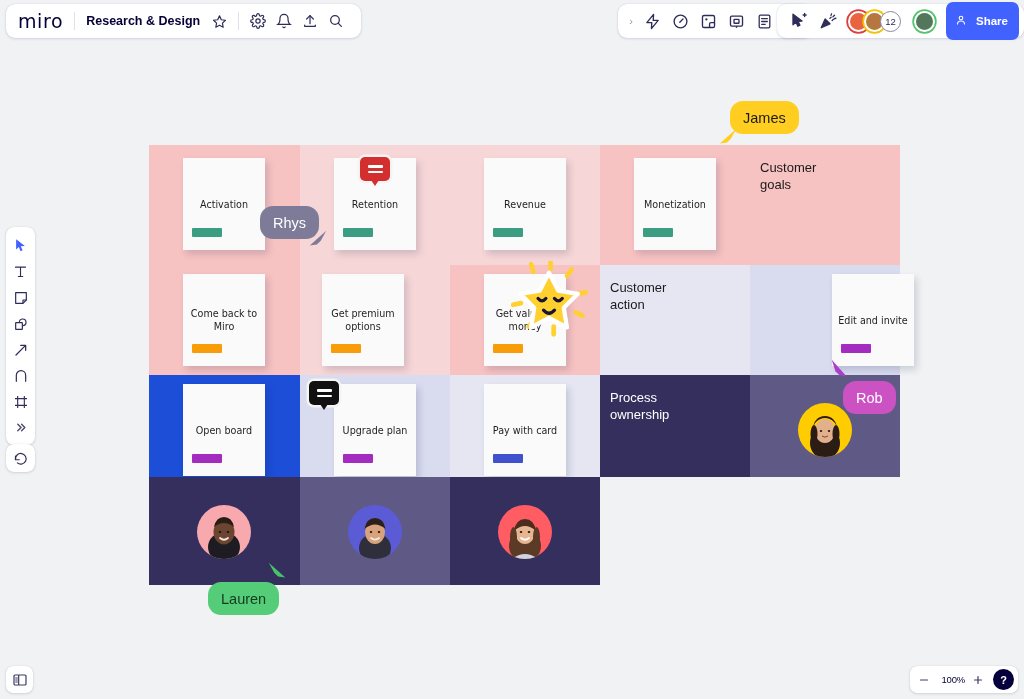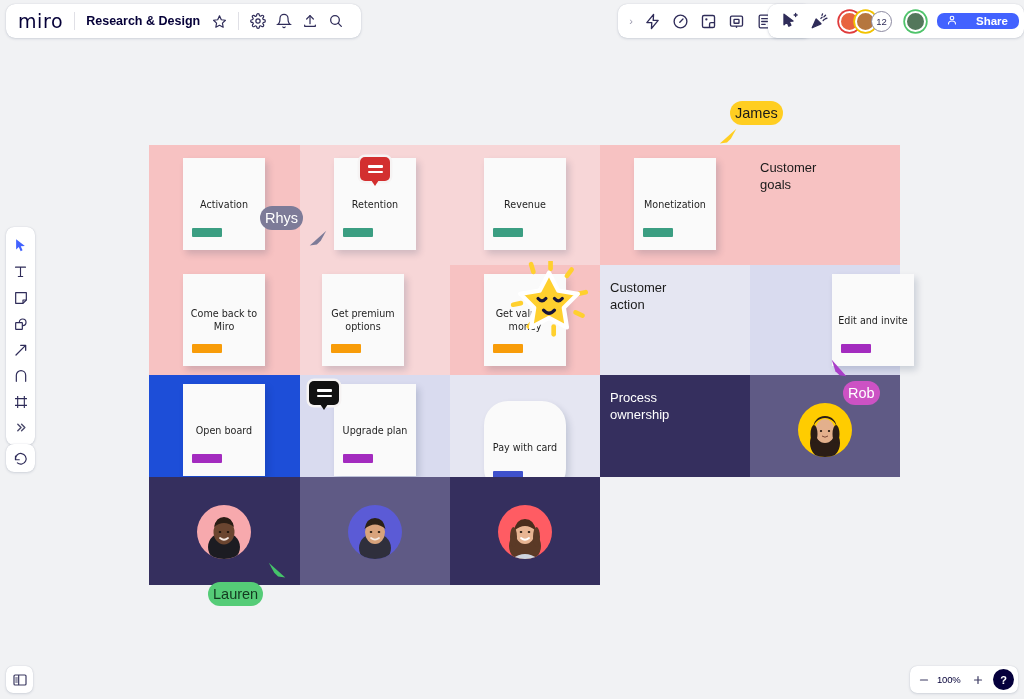--- a/index.html
+++ b/index.html
@@ -59,23 +59,23 @@
   }
   .av:first-child { margin-left: 0; }
   .av-count {
     width: 21px; height: 21px; border-radius: 50%;
     background: #fff; border: 1.5px solid #8b89a0; color: #2f2c59;
     font-size: 9.5px; display: flex; align-items: center; justify-content: center;
     margin-left: -5px; font-weight: 500; position: relative; z-index: 1;
   }
   .av-solo { margin-left: 8px; }
   .share-btn {
-    display: flex; align-items: center; gap: 18px;
+    display: flex; align-items: center; gap: 9px;
     background: #4262ff; color: #fff; border-radius: 7px;
-    height: 16px; padding: 0 11px 0 9px; font-size: 11.5px; font-weight: bold;
+    height: 38px; padding: 0 11px 0 9px; font-size: 11.5px; font-weight: bold;
     margin-left: 7px; cursor: pointer; border: none;
     font-family: "Liberation Sans", sans-serif;
   }
 
   
   .lefttool {
     position: absolute; left: 6px; top: 227px;
     width: 29px; background: #fff; border-radius: 8px;
     display: flex; flex-direction: column; align-items: center;
     padding: 6px 0 5px; gap: 1px;
@@ -141,21 +141,21 @@
 
   
   .pav {
     position: absolute; width: 54px; height: 54px; border-radius: 50%;
     overflow: hidden; display: flex; align-items: flex-end; justify-content: center;
   }
 
   
   .cursor-label {
     position: absolute; display: flex; align-items: center; justify-content: center;
-    height: 24px; padding: 0 5px; border-radius: 13px;
+    height: 33px; padding: 0 13px; border-radius: 13px;
     font-size: 14.5px; font-family: "Liberation Sans", sans-serif;
     white-space: nowrap;
   }
   .cursor-arrow { position: absolute; }
 
   
   .star-sticker { position: absolute; }
 
   
   .bottom-left {
@@ -165,21 +165,21 @@
     box-shadow: 0 1px 3px rgba(9,30,66,.13), 0 0 1px rgba(9,30,66,.2);
     color: #2f2c59;
   }
   .bottom-right {
     position: absolute; right: 6px; bottom: 6px;
     height: 27px; background: #fff; border-radius: 7px;
     display: flex; align-items: center; padding: 0 4px; gap: 3px;
     box-shadow: 0 1px 3px rgba(9,30,66,.13), 0 0 1px rgba(9,30,66,.2);
   }
   .zbtn { width: 20px; height: 22px; display: flex; align-items: center; justify-content: center; color: #3d3b63; }
-  .zlevel { font-size: 9.5px; color: #050038; min-width: 28px; text-align: left; letter-spacing: -.2px; }
+  .zlevel { font-size: 9.5px; color: #050038; min-width: 28px; text-align: right; letter-spacing: -.2px; }
   .help {
     width: 21px; height: 21px; border-radius: 50%; background: #05003c; color: #fff;
     display: flex; align-items: center; justify-content: center;
     font-size: 11px; font-weight: bold; margin-left: 2px;
   }
 </style>
 </head>
 <body>
 
 <div id="app">
@@ -440,21 +440,21 @@
       <div class="card" style="left:34px;top:9px;">
         <div class="card-text">Upgrade plan</div>
         <div class="tag" style="background:#a32bbf;"></div>
       </div>
       <div class="comment" style="left:9px;top:6px;background:#111111;color:#111111;">
         <i></i>
           <i></i>
       </div>
     </div>
     <div class="cell" style="background:#e5e6f2;">
-      <div class="card" style="left:34px;top:26px;border-radius:24px;">
+      <div class="card" style="left:34px;top:9px;">
         <div class="card-text">Pay with card</div>
         <div class="tag" style="background:#3f51cc;"></div>
       </div>
     </div>
 
     <div class="cell" style="background:#352f5e;">
       <div class="rowlabel light">
         <span>Process</span><br><span>ownership</span>
       </div>
     </div>

